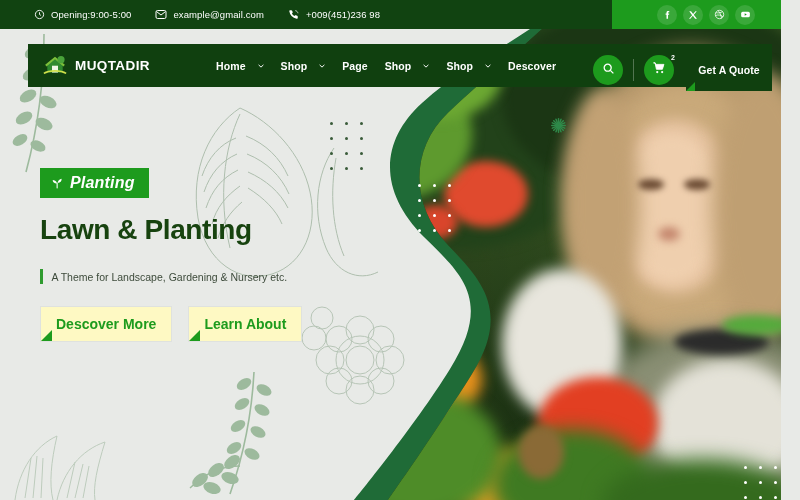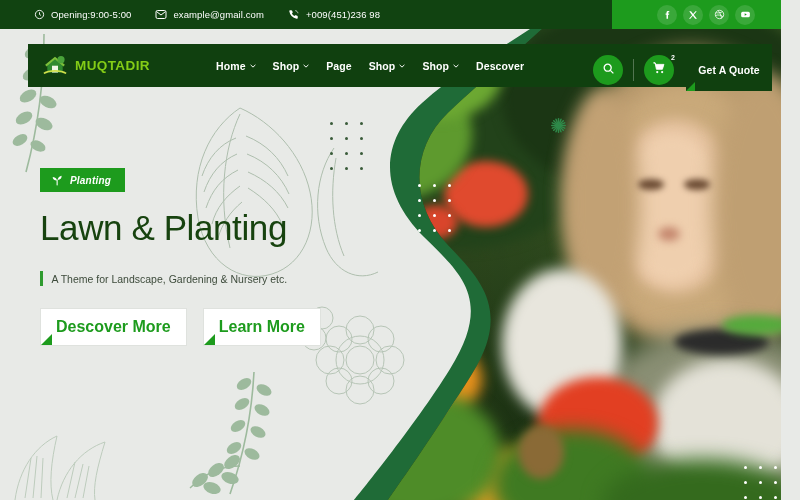--- a/index.html
+++ b/index.html
@@ -35,25 +35,25 @@
     display:flex; align-items:center; justify-content:center;
   }
   .soc svg { display:block; }
 
   
   .navbar {
     position:absolute; left:28px; top:44px; width:744px; height:43px;
     background:#10400f; display:flex; align-items:center; z-index:41;
   }
   .brand { display:flex; align-items:center; gap:7px; margin-left:14px; width:150px; }
-  .brand-name { color:#84cc16; font-size:13.5px; font-weight:bold; letter-spacing:.4px; }
+  .brand-name { color:#ffffff; font-size:13.5px; font-weight:bold; letter-spacing:.4px; }
   .nav-links { display:flex; align-items:center; gap:17px; margin-left:24px; }
   .nav-link {
     color:#ffffff; font-size:10.5px; font-weight:bold; letter-spacing:.1px;
-    display:flex; align-items:center; gap:4px; white-space:nowrap; cursor:pointer;
+    display:flex; align-items:center; gap:12px; white-space:nowrap; cursor:pointer;
   }
   .caret { width:6px; height:6px; display:block; }
   .nav-right { position:absolute; right:0; top:4px; height:43px; display:flex; align-items:center; }
   .circ {
     width:30px; height:30px; border-radius:50%; background:#1d9b1d;
     display:flex; align-items:center; justify-content:center; position:relative; cursor:pointer;
   }
   .divider { width:1px; height:22px; background:rgba(255,255,255,.28); margin:0 10px; }
   .cart-badge {
     position:absolute; top:-1px; right:-1px; color:#fff; font-size:7px; font-weight:bold;
@@ -68,35 +68,35 @@
     content:""; position:absolute; left:0; bottom:0;
     border-style:solid; border-width:0 0 9px 9px;
     border-color:transparent transparent #1d9b1d transparent;
   }
 
   
   .hero-text { position:absolute; left:40px; top:168px; z-index:20; width:330px; }
   .badge {
     display:inline-flex; align-items:center; gap:7px;
     background:#1d9b1d; color:#fff; padding:6px 14px 6px 12px;
-    font-size:10px; font-weight:bold; font-style:italic; letter-spacing:.2px;
+    font-size:16px; font-weight:bold; font-style:italic; letter-spacing:.2px;
   }
   .badge svg { display:block; }
   .hero-h1 {
-    margin-top:16px; color:#17430f; font-size:35px; line-height:1.12;
-    font-weight:normal; letter-spacing:-.4px;
+    margin-top:16px; color:#17430f; font-size:28px; line-height:1.12;
+    font-weight:bold; letter-spacing:-.4px;
   }
   .hero-sub {
     margin-top:24px; display:flex; align-items:center; gap:9px;
     color:#3c4a3a; font-size:10.5px;
   }
   .sub-bar { width:2.5px; height:15px; background:#2f9b2f; display:block; flex:none; }
   .cta-row { margin-top:22px; display:flex; gap:16px; }
   .cta {
-    position:relative; background:#ffffff; color:#1d9b1d; font-size:16px;
+    position:relative; background:#fef9c3; color:#1d9b1d; font-size:14px;
     font-weight:bold; padding:9px 15px; border:1px solid #dfe2de;
     overflow:hidden; cursor:pointer; white-space:nowrap;
   }
   .cta::after {
     content:""; position:absolute; left:0; bottom:0;
     border-style:solid; border-width:0 0 11px 11px;
     border-color:transparent transparent #1d9b1d transparent;
   }
 
   
@@ -484,18 +484,18 @@
     <div class="hero-sub">
       <span class="sub-bar"></span>
       <span>A Theme for Landscape, Gardening &amp; Nursery etc.</span>
     </div>
 
     <div class="cta-row">
       <button class="cta">
         <span>Descover More</span>
       </button>
       <button class="cta">
-        <span>Learn More</span>
+        <span>Learn About</span>
       </button>
     </div>
   </div>
 
 </div>
 
 </body></html>

